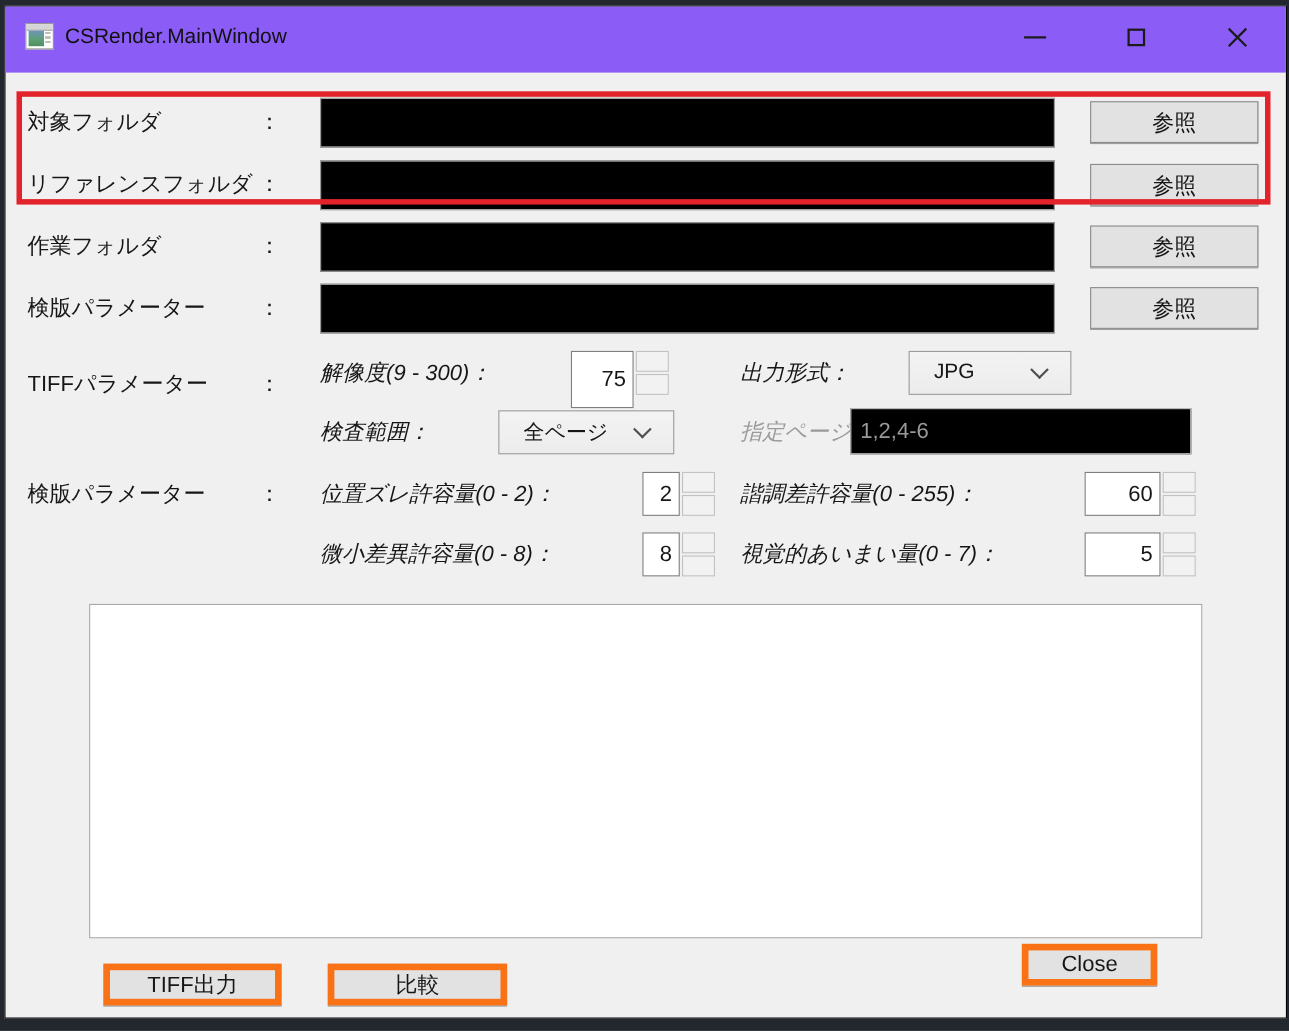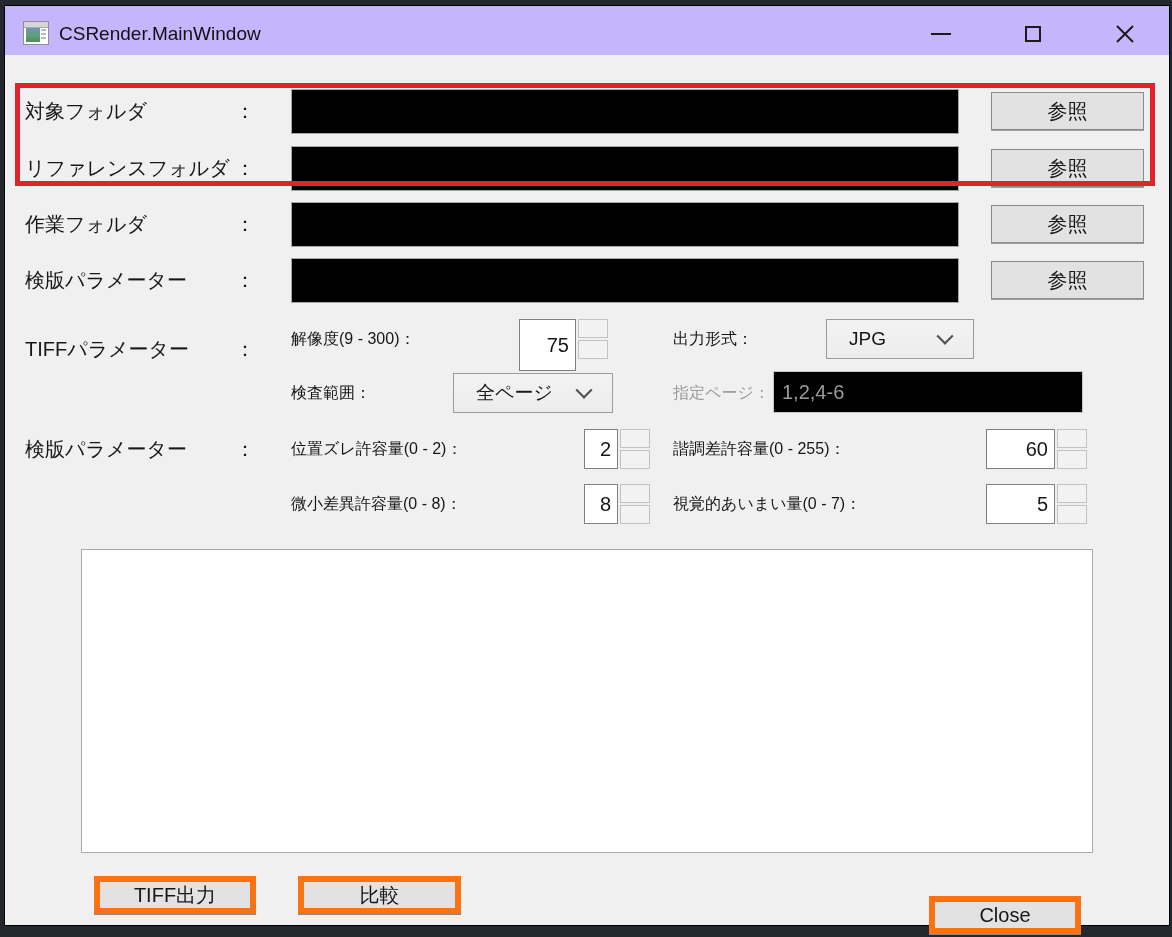--- a/index.html
+++ b/index.html
@@ -1,36 +1,36 @@
 <!DOCTYPE html>
 <html><head>
 <meta charset="utf-8">
 <style>
   html,body{margin:0;padding:0;width:1172px;height:937px;overflow:hidden;
     background:#22282e;font-family:"Liberation Sans","DejaVu Sans",sans-serif;}
   .window{position:absolute;left:4px;top:5px;width:1166px;height:921px;
     background:#f0f0f0;border:1px solid #000;box-sizing:border-box;}
   
-  .titlebar{position:absolute;left:0;top:0;width:100%;height:49px;background:#c4b5fd;}
+  .titlebar{position:absolute;left:0;top:0;width:100%;height:60px;background:#8b5cf6;}
   .appicon{position:absolute;left:18px;top:15px;width:26px;height:24px;
     border:1px solid #8e8e8e;background:#fff;box-sizing:border-box;}
   .appicon .bar{position:absolute;left:0;top:0;width:100%;height:5px;background:#d6d6d6;border-bottom:1px solid #aaa;}
   .appicon .pane{position:absolute;left:2px;top:6px;width:14px;height:14px;
     background:linear-gradient(180deg,#6f94bb 0%,#5d9f77 55%,#4f8f5f 100%);}
   .appicon .side{position:absolute;right:2px;top:7px;width:5px;height:12px;
     background:repeating-linear-gradient(180deg,#bdbdbd 0 2px,#ffffff 2px 4px);}
   .title-text{position:absolute;left:54px;top:0;height:55px;display:flex;align-items:center;
     font-size:19px;color:#111;}
   .cap{position:absolute;top:1px;width:60px;height:53px;display:flex;align-items:center;justify-content:center;cursor:default;}
   .min-glyph{width:20px;height:2px;background:#1b1b1b;}
   .max-glyph{width:16px;height:16px;border:2px solid #1b1b1b;box-sizing:border-box;}
   
   .lblrow{position:absolute;left:20px;width:230px;display:flex;justify-content:space-between;
     font-size:20px;line-height:30px;color:#161616;white-space:nowrap;align-items:flex-end;}
-  .inl{position:absolute;font-size:16px;line-height:30px;color:#161616;white-space:nowrap;}
+  .inl{position:absolute;font-size:20px;line-height:30px;color:#161616;white-space:nowrap;font-style:italic;}
   .inl.disabled{color:#9a9a9a;}
   
   .txt{position:absolute;background:#000000;border:1px solid #a6a6a6;box-sizing:border-box;
     font-size:19px;padding:0 8px;font-family:inherit;color:#222;outline:none;}
   .num{position:absolute;background:#fff;border:1px solid #7f7f7f;box-sizing:border-box;
     font-size:20px;text-align:right;padding:0 6px;font-family:inherit;color:#161616;outline:none;}
   .txt.gray{color:#9a9a9a;border-color:#c9c9c9;}
   
   .btn{position:absolute;background:#e2e2e2;border:1px solid #8b8b8b;box-sizing:border-box;
     display:flex;align-items:center;justify-content:center;font-size:20px;color:#161616;
@@ -157,16 +157,16 @@
   <input class="num" style="left: 981px; top: 478px; width: 69px; height: 40px;" type="text" value="5">
   <div class="spinbtns" style="left:1052px;top:478px;height:40px;">
     <div class="spinbtn"></div>
     <div class="spinbtn"></div>
   </div>
 
   <textarea class="log" style="left: 76px; top: 543px; width: 1012px; height: 304px;" value=""></textarea>
 
   <div class="btn big" style="left:89px;top:870px;width:162px;height:38px;">TIFF出力</div>
   <div class="btn big" style="left:293px;top:870px;width:163px;height:38px;">比較</div>
-  <div class="btn big" style="left:924px;top:890px;width:152px;height:38px;">Close</div>
+  <div class="btn big" style="left:924px;top:852px;width:123px;height:38px;">Close</div>
 
   <div class="annot" style="left:10px;top:77px;width:1140px;height:103px;"></div>
 </div>
 
 </body></html>

